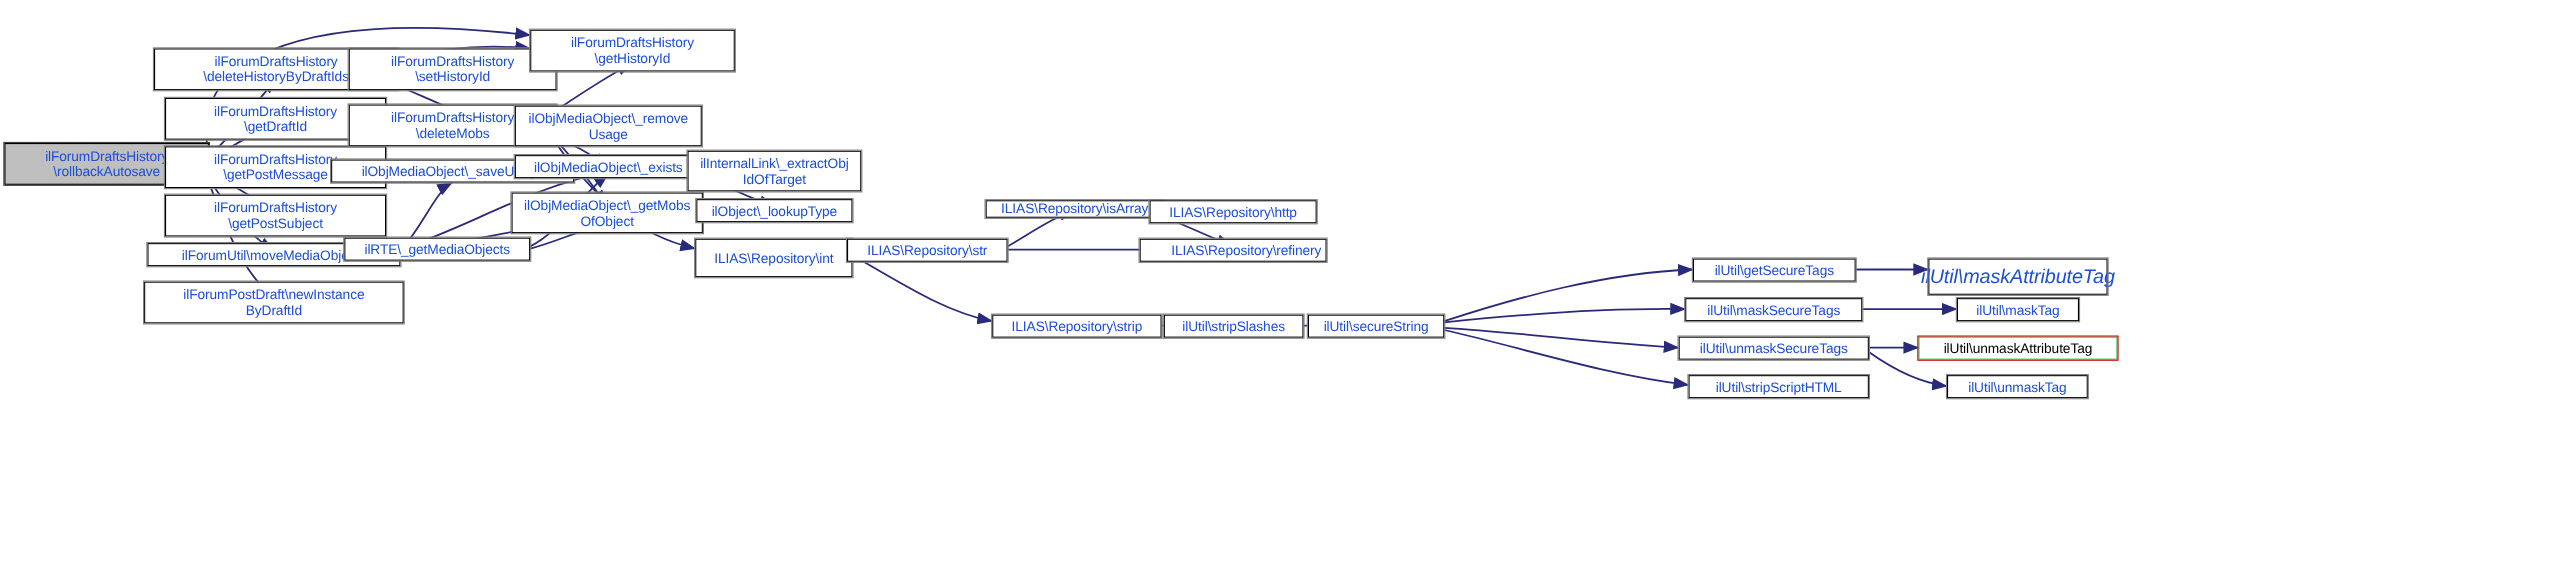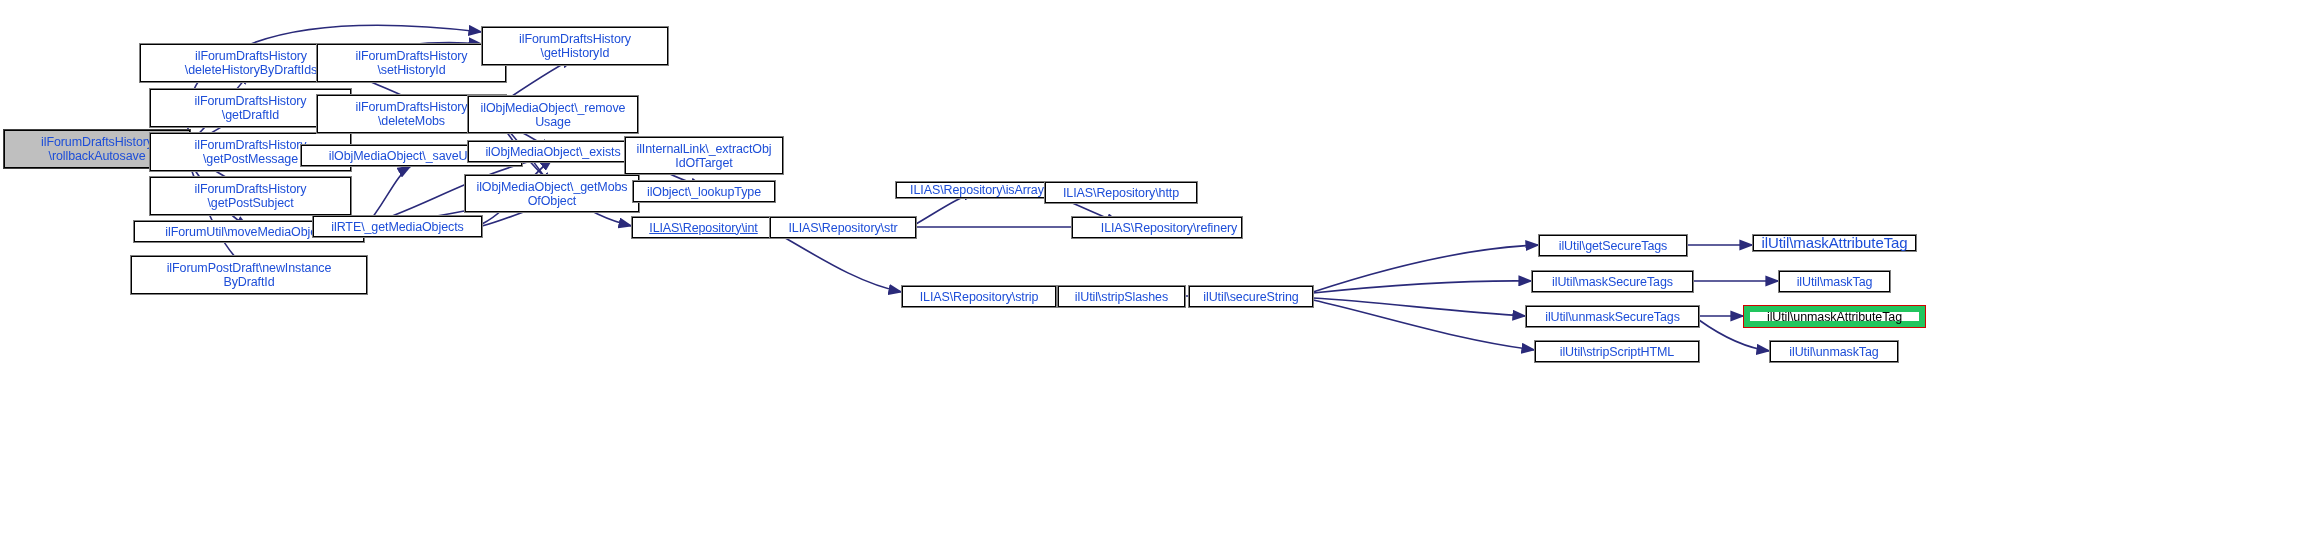--- a/index.html
+++ b/index.html
@@ -28,21 +28,21 @@
     white-space:pre-line;
     letter-spacing:-0.1px;
   }
   .node.root {
     background:#bfbfbf;
     border:1px solid #000000;
     outline:1px solid #404040;
     font-weight:400;
   }
   .node.warn {
-    border:6px solid #22c55e;
+    border:1px solid #22c55e;
     outline:1px solid #d00000;
     color:#000000;
   }
   .node.warn .lbl { color:#000000; }
   .lbl { display:block; }
 </style>
 </head>
 <body>
 
 <div id="graph-root" style="width: 2323px; height: 533px; background: rgb(255, 255, 255);">
@@ -118,30 +118,30 @@
       <div class="node" title="ilObjMediaObject\_saveUsage" style="left: 301px; top: 145px; width: 221px; height: 21px; font-size: 12.5px;"><span class="lbl">ilObjMediaObject\_saveUsage</span></div>
       <div class="node" title="ilRTE\_getMediaObjects" style="left: 313px; top: 216px; width: 169px; height: 21px; font-size: 12.5px;"><span class="lbl">ilRTE\_getMediaObjects</span></div>
       <div class="node" title="ilObjMediaObject\_removeUsage" style="left: 468px; top: 96px; width: 170px; height: 37px; font-size: 12.5px;"><span class="lbl">ilObjMediaObject\_remove
 Usage</span></div>
       <div class="node" title="ilObjMediaObject\_exists" style="left: 468px; top: 141px; width: 170px; height: 21px; font-size: 12.5px;"><span class="lbl">ilObjMediaObject\_exists</span></div>
       <div class="node" title="ilObjMediaObject\_getMobsOfObject" style="left: 465px; top: 175px; width: 174px; height: 37px; font-size: 12.5px;"><span class="lbl">ilObjMediaObject\_getMobs
 OfObject</span></div>
       <div class="node" title="ilInternalLink\_extractObjIdOfTarget" style="left: 625px; top: 137px; width: 158px; height: 37px; font-size: 12.5px;"><span class="lbl">ilInternalLink\_extractObj
 IdOfTarget</span></div>
       <div class="node" title="ilObject\_lookupType" style="left: 633px; top: 181px; width: 142px; height: 21px; font-size: 12.5px;"><span class="lbl">ilObject\_lookupType</span></div>
-      <div class="node" title="ILIAS\Repository\int" style="left: 632px; top: 217px; width: 143px; height: 21px; font-size: 12.5px; text-decoration: underline;"><span class="lbl">ILIAS\Repository\int</span></div>
+      <div class="node" title="ILIAS\Repository\int" style="left: 632px; top: 217px; width: 143px; height: 35px; font-size: 12.5px;"><span class="lbl">ILIAS\Repository\int</span></div>
       <div class="node" title="ILIAS\Repository\strip" style="left: 902px; top: 286px; width: 154px; height: 21px; font-size: 12.5px;"><span class="lbl">ILIAS\Repository\strip</span></div>
       <div class="node" title="ILIAS\Repository\str" style="left: 770px; top: 217px; width: 146px; height: 21px; font-size: 12.5px;"><span class="lbl">ILIAS\Repository\str</span></div>
       <div class="node" title="ILIAS\Repository\isArray" style="left: 896px; top: 182px; width: 162px; height: 16px; font-size: 12.5px;"><span class="lbl">ILIAS\Repository\isArray</span></div>
       <div class="node" title="ILIAS\Repository\http" style="left: 1045px; top: 182px; width: 152px; height: 21px; font-size: 12.5px;"><span class="lbl">ILIAS\Repository\http</span></div>
-      <div class="node" title="ILIAS\Repository\refinery" style="left: 1072px; top: 217px; width: 170px; height: 21px; font-size: 12.5px; padding-left: 27px;"><span class="lbl">ILIAS\Repository\refinery</span></div>
+      <div class="node" title="ILIAS\Repository\refinery" style="left: 1036px; top: 217px; width: 170px; height: 21px; font-size: 12.5px; padding-left: 27px;"><span class="lbl">ILIAS\Repository\refinery</span></div>
       <div class="node" title="ilUtil\stripSlashes" style="left: 1058px; top: 286px; width: 127px; height: 21px; font-size: 12.5px;"><span class="lbl">ilUtil\stripSlashes</span></div>
       <div class="node" title="ilUtil\secureString" style="left: 1189px; top: 286px; width: 124px; height: 21px; font-size: 12.5px;"><span class="lbl">ilUtil\secureString</span></div>
       <div class="node" title="ilUtil\getSecureTags" style="left: 1539px; top: 235px; width: 148px; height: 21px; font-size: 12.5px;"><span class="lbl">ilUtil\getSecureTags</span></div>
       <div class="node" title="ilUtil\maskSecureTags" style="left: 1532px; top: 271px; width: 161px; height: 21px; font-size: 12.5px; text-align: center;"><span class="lbl">ilUtil\maskSecureTags</span></div>
       <div class="node" title="ilUtil\unmaskSecureTags" style="left: 1526px; top: 306px; width: 173px; height: 21px; font-size: 12.5px;"><span class="lbl">ilUtil\unmaskSecureTags</span></div>
       <div class="node" title="ilUtil\stripScriptHTML" style="left: 1535px; top: 341px; width: 164px; height: 21px; font-size: 12.5px;"><span class="lbl">ilUtil\stripScriptHTML</span></div>
-      <div class="node" title="ilUtil\maskAttributeTag" style="left: 1753px; top: 235px; width: 163px; height: 16px; font-size: 15px;"><span class="lbl">ilUtil\maskAttributeTag</span></div>
+      <div class="node" title="ilUtil\maskAttributeTag" style="left: 1753px; top: 235px; width: 163px; height: 33px; font-size: 18px; font-style: italic;"><span class="lbl">ilUtil\maskAttributeTag</span></div>
       <div class="node" title="ilUtil\maskTag" style="left: 1779px; top: 271px; width: 111px; height: 21px; font-size: 12.5px;"><span class="lbl">ilUtil\maskTag</span></div>
       <div class="node warn" title="ilUtil\unmaskAttributeTag" style="left: 1744px; top: 306px; width: 181px; height: 21px; font-size: 12.5px;"><span class="lbl">ilUtil\unmaskAttributeTag</span></div>
       <div class="node" title="ilUtil\unmaskTag" style="left: 1770px; top: 341px; width: 128px; height: 21px; font-size: 12.5px;"><span class="lbl">ilUtil\unmaskTag</span></div>
     </div>
 </div>
 
 </body></html>

